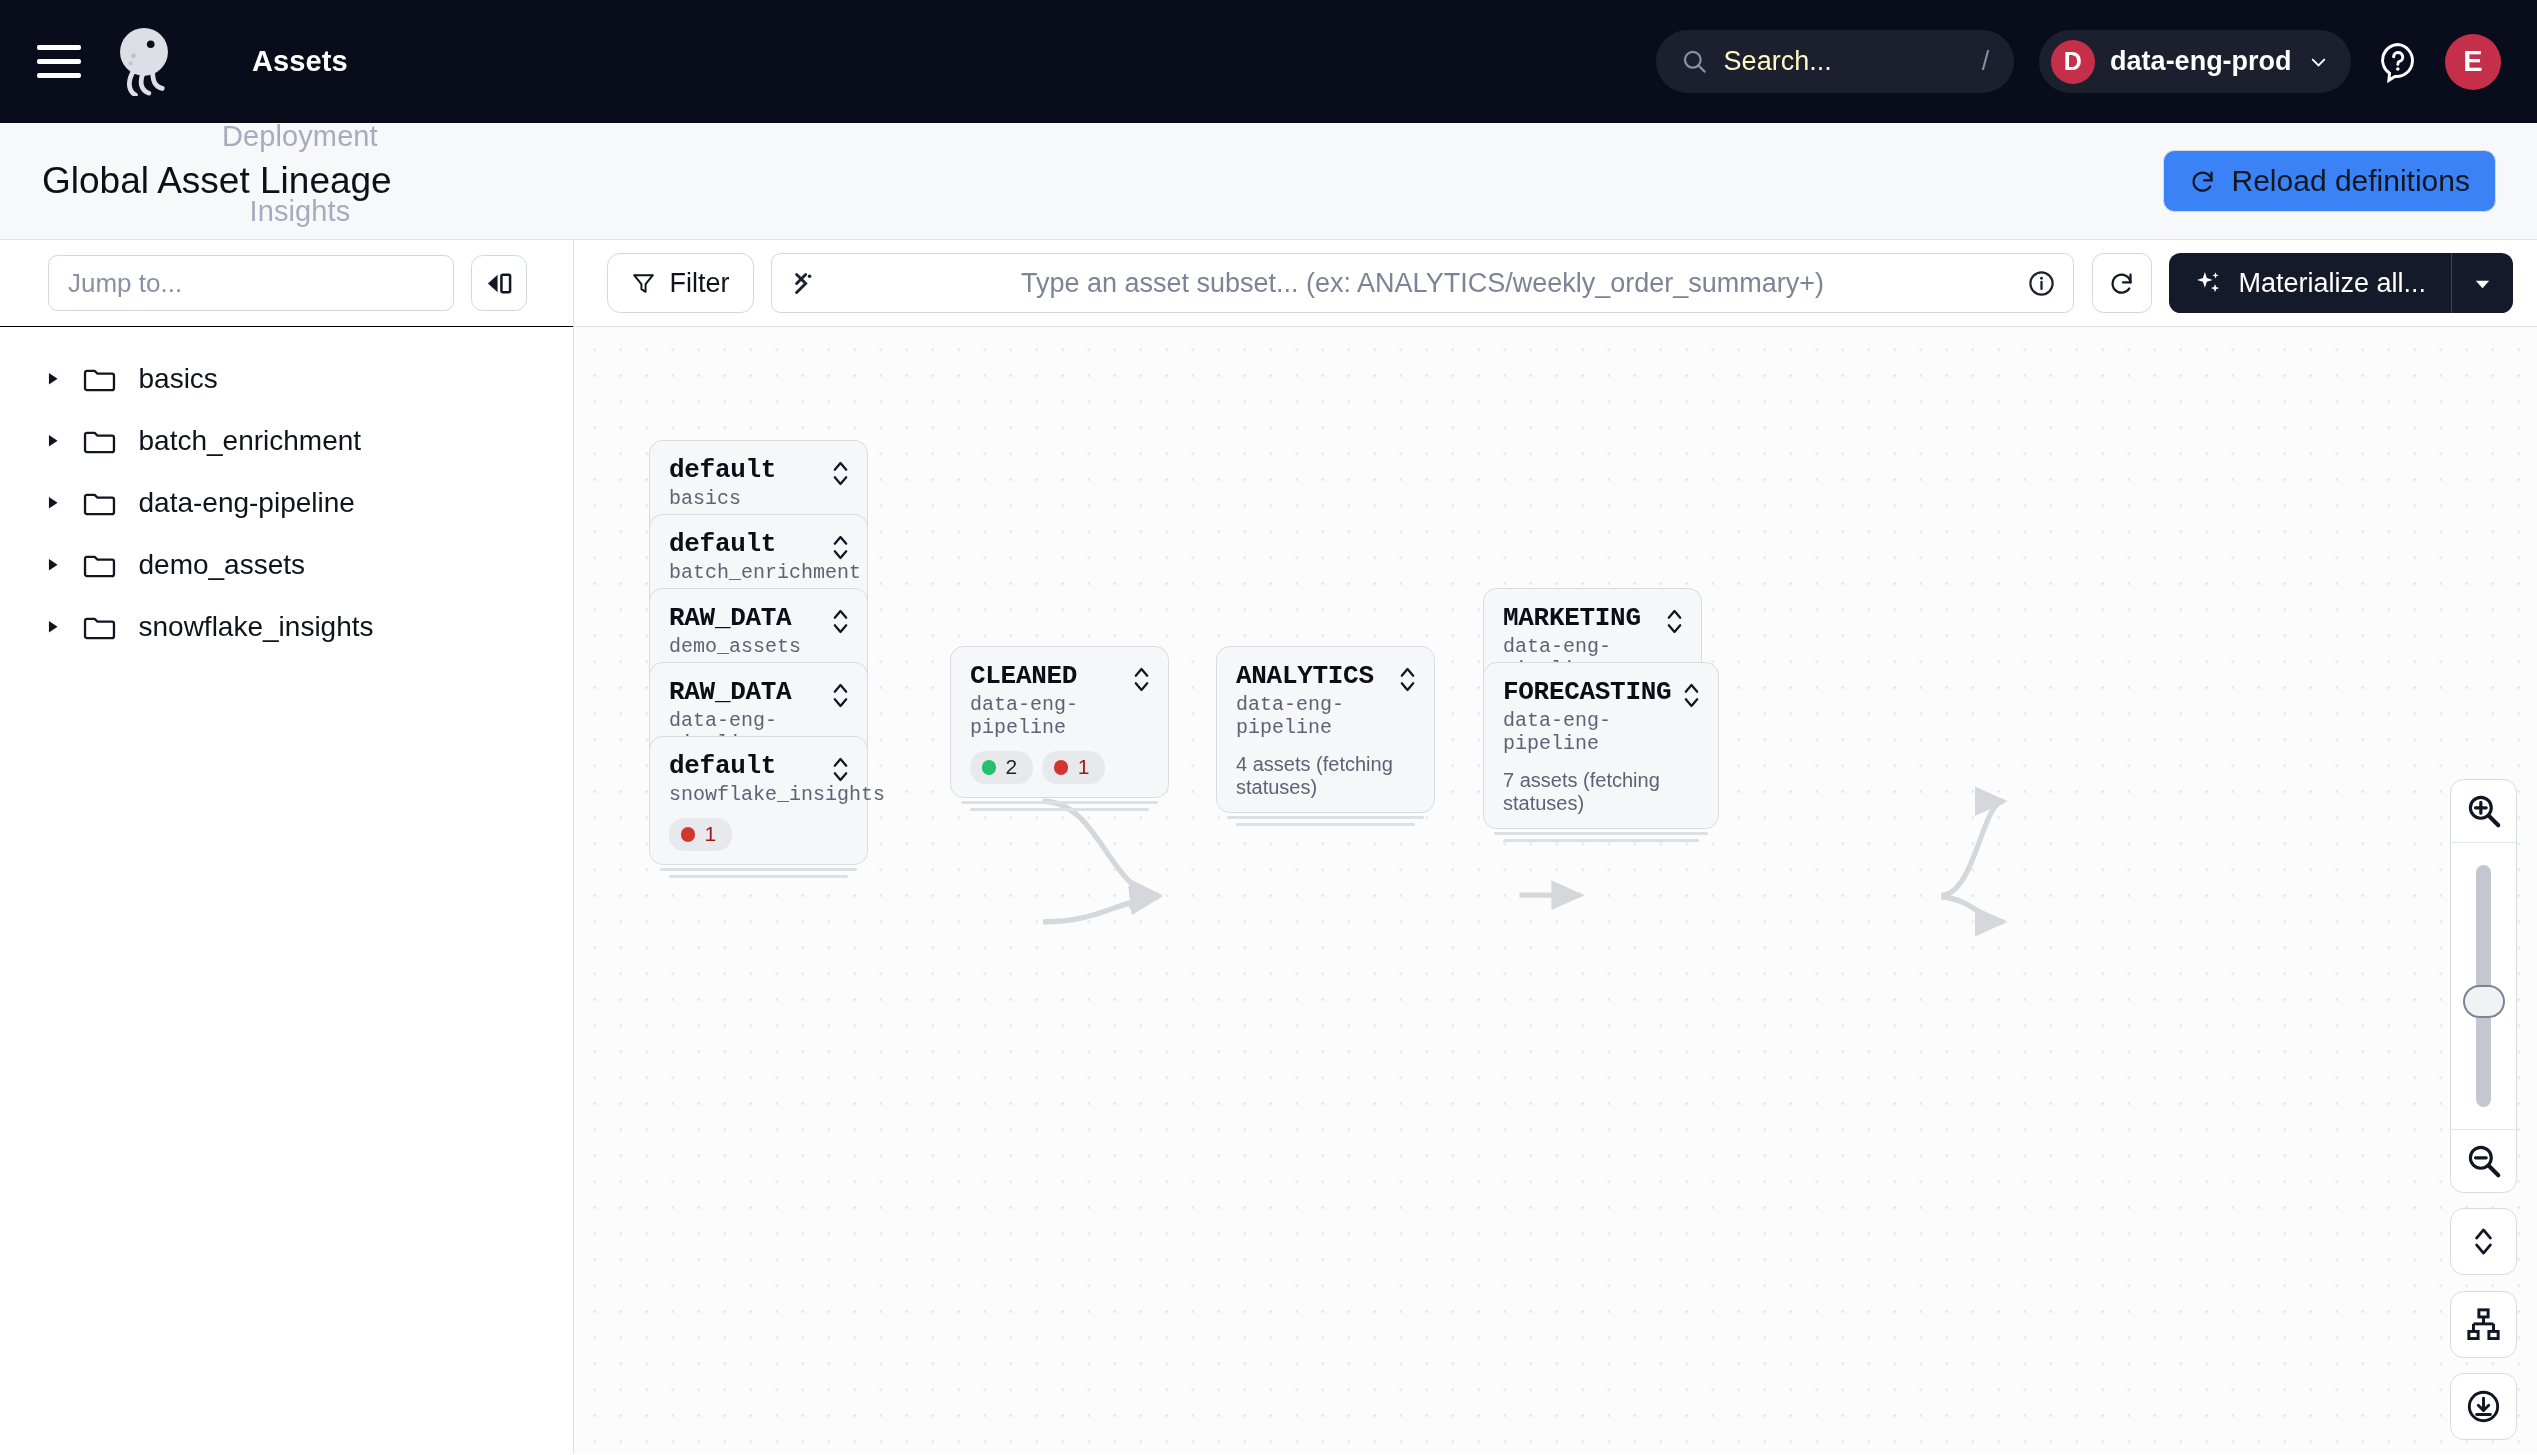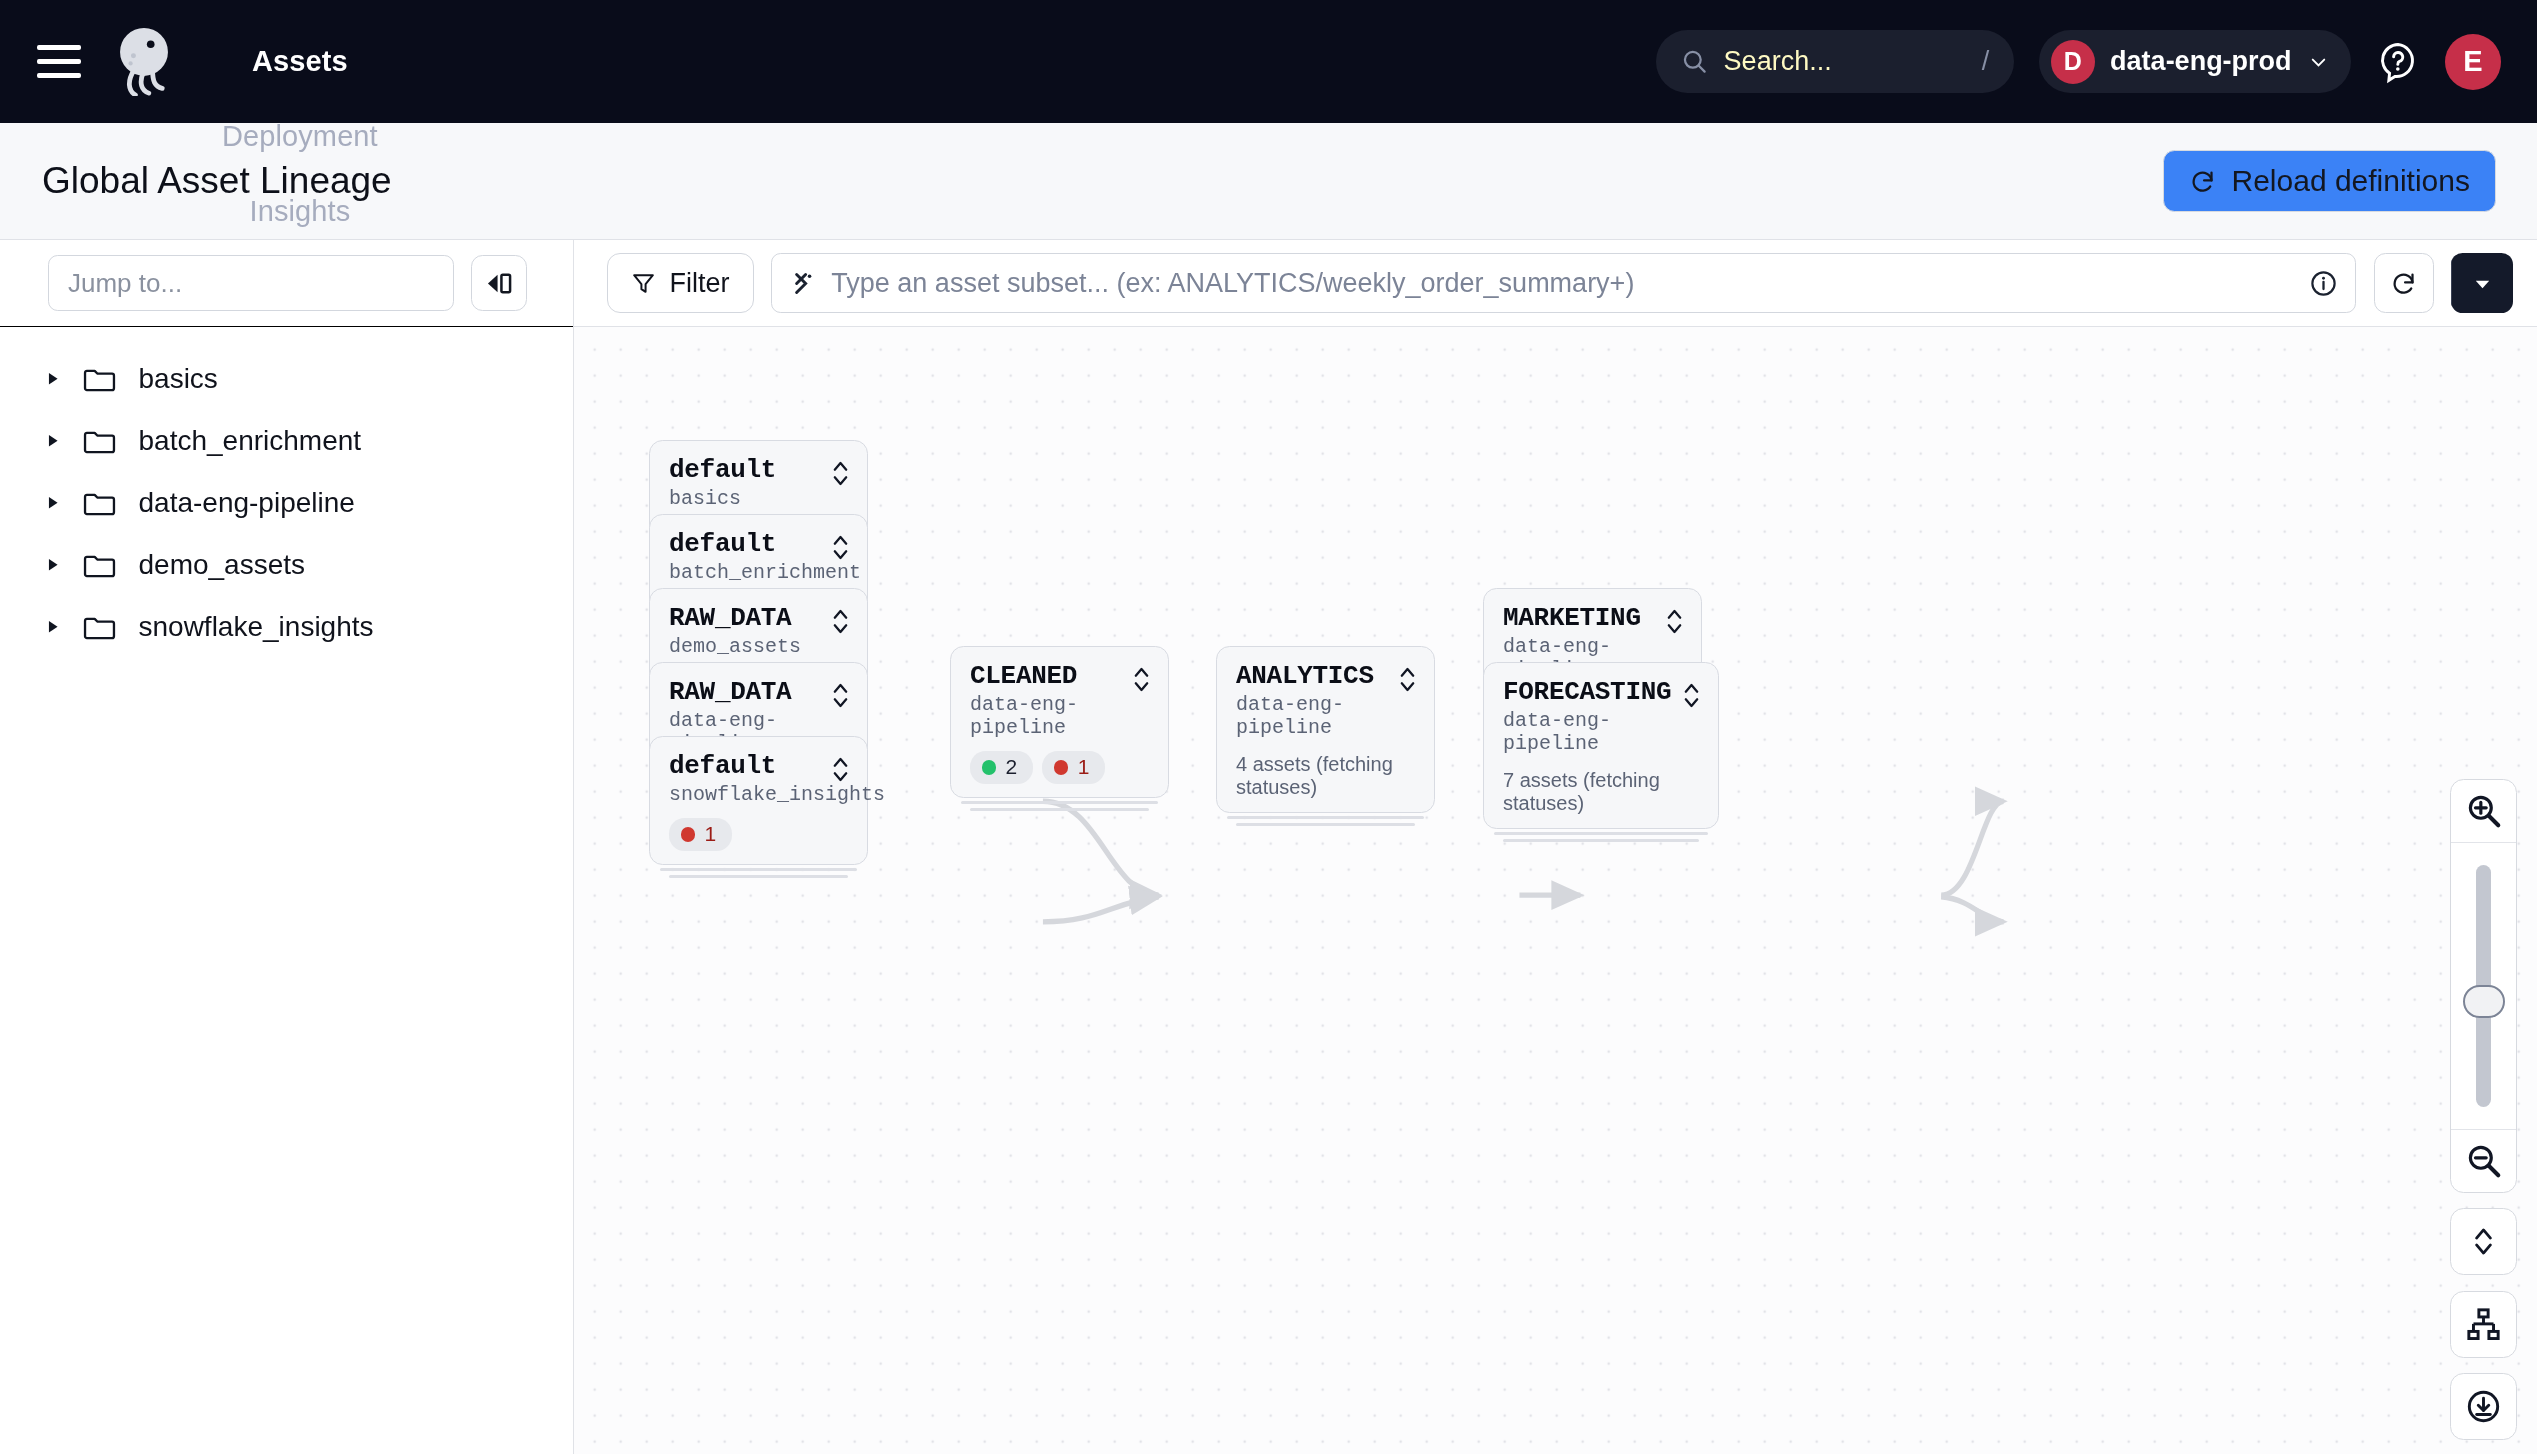--- a/index.html
+++ b/index.html
@@ -73,21 +73,21 @@
   .tree-label { font-size: 28px; color: #10131C; }
 
   
   #main { flex:1; display:flex; flex-direction:column; position:relative; min-width:0; }
   #toolbar { height: 87px; background:#fff; border-bottom:1px solid #E0E2E7;
              display:flex; align-items:center; gap:17.3px; padding: 0 25px 0 33px; }
   #filter-btn { height:60px; border:1px solid #D3D7DE;border-radius:13px;background:#fff;
     display:flex;align-items:center;gap:13.5px;padding:0 23px;font-size:27px;color:#10131C;cursor:pointer;}
   #subset-field { flex:1; height:60px;border:1px solid #D3D7DE;border-radius:9.6px;background:#fff;
     display:flex;align-items:center;gap:13.5px;padding:0 17.3px 0 19px; min-width:0;}
-  #subset-field .ph { color:#7C8497; font-size:27px; flex:1; white-space:nowrap; overflow:hidden; }
+  #subset-field .ph { color:#7C8497; font-size:27px; flex:1; white-space:nowrap; overflow:hidden;text-align:center; }
   .sq-btn { width:60px;height:60px;border:1px solid #D3D7DE;border-radius:11.5px;background:#fff;
     display:flex;align-items:center;justify-content:center;cursor:pointer;flex:none;}
   #mat-group { display:flex; height:60px; background:#141A2A; border-radius:11.5px; overflow:hidden; flex:none; }
   #mat-btn { display:flex;align-items:center;gap:15.4px;padding:0 25px;color:#fff;font-size:27px;cursor:pointer;}
   #mat-caret { width:62px; display:flex;align-items:center;justify-content:center;
     border-left:1px solid #3A4154; cursor:pointer; }
 
   
   #canvas {
     flex:1; position:relative; background-color:#FCFCFD;
@@ -285,20 +285,28 @@
       </div>
 
       <div class="sq-btn">
         <svg width="27" height="27" viewBox="0 0 24 24">
           <path d="M20 11a8 8 0 1 0-1.1 5.4" stroke="#131721" stroke-width="2" fill="none" stroke-linecap="round"></path>
           <polyline points="20,4 20,11 13.4,11" stroke="#131721" stroke-width="2" fill="none" stroke-linecap="round" stroke-linejoin="round"></polyline>
         </svg>
       </div>
 
       <div id="mat-group">
+        <div id="mat-btn">
+          <svg width="29" height="29" viewBox="0 0 24 24">
+            <path d="M9 2.5 L10.6 7.4 L15.5 9 L10.6 10.6 L9 15.5 L7.4 10.6 L2.5 9 L7.4 7.4 Z" fill="#ffffff"></path>
+            <path d="M17.4 12.4 L18.3 14.9 L20.8 15.8 L18.3 16.7 L17.4 19.2 L16.5 16.7 L14 15.8 L16.5 14.9 Z" fill="#ffffff"></path>
+            <path d="M17.8 2.6 L18.5 4.5 L20.4 5.2 L18.5 5.9 L17.8 7.8 L17.1 5.9 L15.2 5.2 L17.1 4.5 Z" fill="#ffffff"></path>
+          </svg>
+          <span>Materialize all...</span>
+        </div>
         <div id="mat-caret">
           <svg width="23" height="23" viewBox="0 0 24 24">
             <polygon points="5,9 19,9 12,17" fill="#ffffff"></polygon>
           </svg>
         </div>
       </div>
     </div>
 
     <div id="canvas">
 

